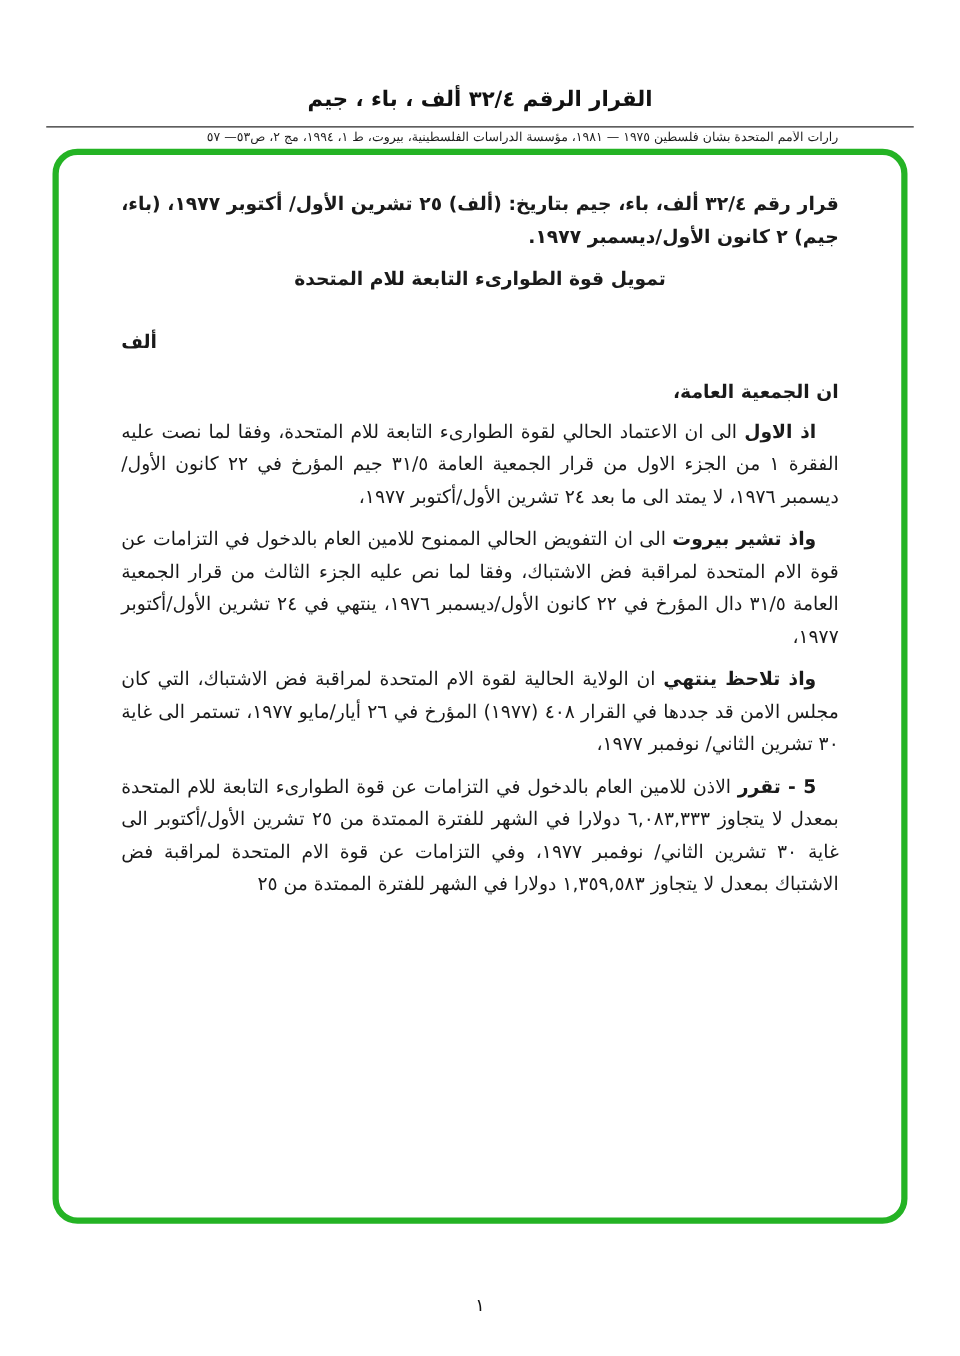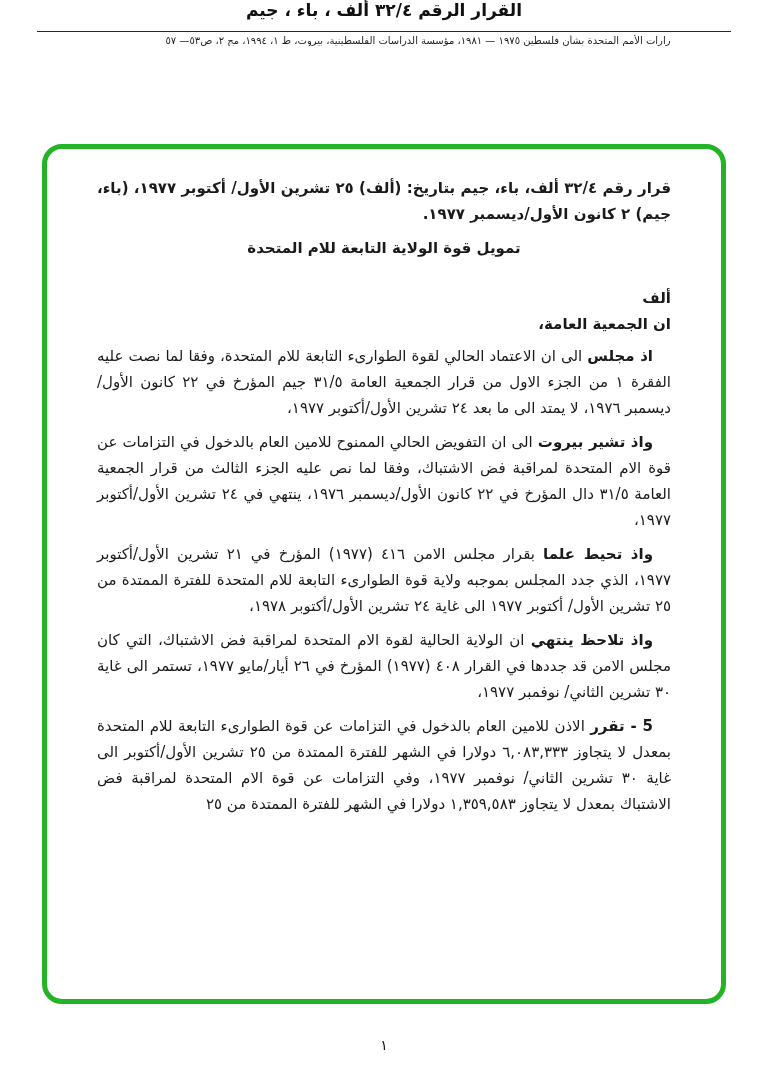--- a/index.html
+++ b/index.html
@@ -9,20 +9,21 @@
   }
   body {
     width: 768px;
     height: 1085px;
     position: relative;
     font-family: "DejaVu Sans", sans-serif;
     color: #1a1a1a;
     overflow: hidden;
   }
   .page-header {
+    padding-top: 70px;
     text-align: center;
     direction: rtl;
   }
   .header-title {
     font-size: 17px;
     font-weight: bold;
     color: #111;
     letter-spacing: 0.2px;
   }
   .header-rule {
@@ -36,21 +37,21 @@
     font-size: 10px;
     color: #1c1c1c;
     text-align: center;
     white-space: nowrap;
     overflow: hidden;
     width: 700px;
   }
   .doc-frame {
     position: absolute;
     left: 42px;
-    top: 144px;
+    top: 119px;
     width: 684px;
     height: 860px;
     box-sizing: border-box;
     border: 5px solid var(--frame-green, #24b324);
     border-radius: 20px;
     background: #ffffff;
     overflow: hidden;
   }
   .doc-content {
     direction: rtl;
@@ -62,23 +63,23 @@
   .intro {
     margin: 0 0 8px 0;
     font-weight: bold;
   }
   .doc-heading {
     text-align: center;
     font-weight: bold;
     margin: 0;
   }
   .section-label {
-    text-align: right;
+    text-align: left;
     font-weight: bold;
-    margin: 24px 0 0 0;
+    margin: 24px 0 14px 0;
   }
   .preamble {
     font-weight: bold;
     text-align: right;
     margin: 0 0 6px 0;
   }
   .para {
     margin: 0 0 8px 0;
     text-indent: 18px;
   }
@@ -102,32 +103,31 @@
   <div class="header-title">القرار الرقم ٣٢/٤ ألف ، باء ، جيم</div>
   <hr class="header-rule">
   <div class="source-citation">رارات الأمم المتحدة بشأن فلسطين ١٩٧٥ — ١٩٨١، مؤسسة الدراسات الفلسطينية، بيروت، ط ١، ١٩٩٤، مج ٢، ص٥٣— ٥٧</div>
 </div>
 
 <div class="doc-frame">
   <div class="doc-content">
 
     <p class="intro">قرار رقم ٣٢/٤ ألف، باء، جيم بتاريخ: (ألف) ٢٥ تشرين الأول/ أكتوبر ١٩٧٧، (باء، جيم) ٢ كانون الأول/ديسمبر ١٩٧٧.</p>
 
-    <p class="doc-heading">تمويل قوة الولاية التابعة للام المتحدة</p>
+    <p class="doc-heading">تمويل قوة الطوارىء التابعة للام المتحدة</p>
 
 
     <p class="section-label">ألف</p>
 
     <p class="preamble">ان الجمعية العامة،</p>
 
-    <p class="para"><span class="lead">اذ مجلس</span><span> الى ان الاعتماد الحالي لقوة الطوارىء التابعة للام المتحدة، وفقا لما نصت عليه الفقرة ١ من الجزء الاول من قرار الجمعية العامة ٣١/٥ جيم المؤرخ في ٢٢ كانون الأول/ديسمبر ١٩٧٦، لا يمتد الى ما بعد ٢٤ تشرين الأول/أكتوبر ١٩٧٧،</span></p>
+    <p class="para"><span class="lead">اذ الاول</span><span> الى ان الاعتماد الحالي لقوة الطوارىء التابعة للام المتحدة، وفقا لما نصت عليه الفقرة ١ من الجزء الاول من قرار الجمعية العامة ٣١/٥ جيم المؤرخ في ٢٢ كانون الأول/ديسمبر ١٩٧٦، لا يمتد الى ما بعد ٢٤ تشرين الأول/أكتوبر ١٩٧٧،</span></p>
 
     <p class="para"><span class="lead">واذ تشير بيروت</span><span> الى ان التفويض الحالي الممنوح للامين العام بالدخول في التزامات عن قوة الام المتحدة لمراقبة فض الاشتباك، وفقا لما نص عليه الجزء الثالث من قرار الجمعية العامة ٣١/٥ دال المؤرخ في ٢٢ كانون الأول/ديسمبر ١٩٧٦، ينتهي في ٢٤ تشرين الأول/أكتوبر ١٩٧٧،</span></p>
 
-    <p class="para"><span class="lead">واذ تحيط علما</span><span> بقرار مجلس الامن ٤١٦ (١٩٧٧) المؤرخ في ٢١ تشرين الأول/أكتوبر ١٩٧٧، الذي جدد المجلس بموجبه ولاية قوة الطوارىء التابعة للام المتحدة للفترة الممتدة من ٢٥ تشرين الأول/ أكتوبر ١٩٧٧ الى غاية ٢٤ تشرين الأول/أكتوبر ١٩٧٨،</span></p>
 
     <p class="para"><span class="lead">واذ تلاحظ ينتهي</span><span> ان الولاية الحالية لقوة الام المتحدة لمراقبة فض الاشتباك، التي كان مجلس الامن قد جددها في القرار ٤٠٨ (١٩٧٧) المؤرخ في ٢٦ أيار/مايو ١٩٧٧، تستمر الى غاية ٣٠ تشرين الثاني/ نوفمبر ١٩٧٧،</span></p>
 
     <p class="para"><span class="lead">5 - تقرر</span><span> الاذن للامين العام بالدخول في التزامات عن قوة الطوارىء التابعة للام المتحدة بمعدل لا يتجاوز ٦,٠٨٣,٣٣٣ دولارا في الشهر للفترة الممتدة من ٢٥ تشرين الأول/أكتوبر الى غاية ٣٠ تشرين الثاني/ نوفمبر ١٩٧٧، وفي التزامات عن قوة الام المتحدة لمراقبة فض الاشتباك بمعدل لا يتجاوز ١,٣٥٩,٥٨٣ دولارا في الشهر للفترة الممتدة من ٢٥</span></p>
 
   </div>
 </div>
 
 <div class="page-number">١</div>
 

